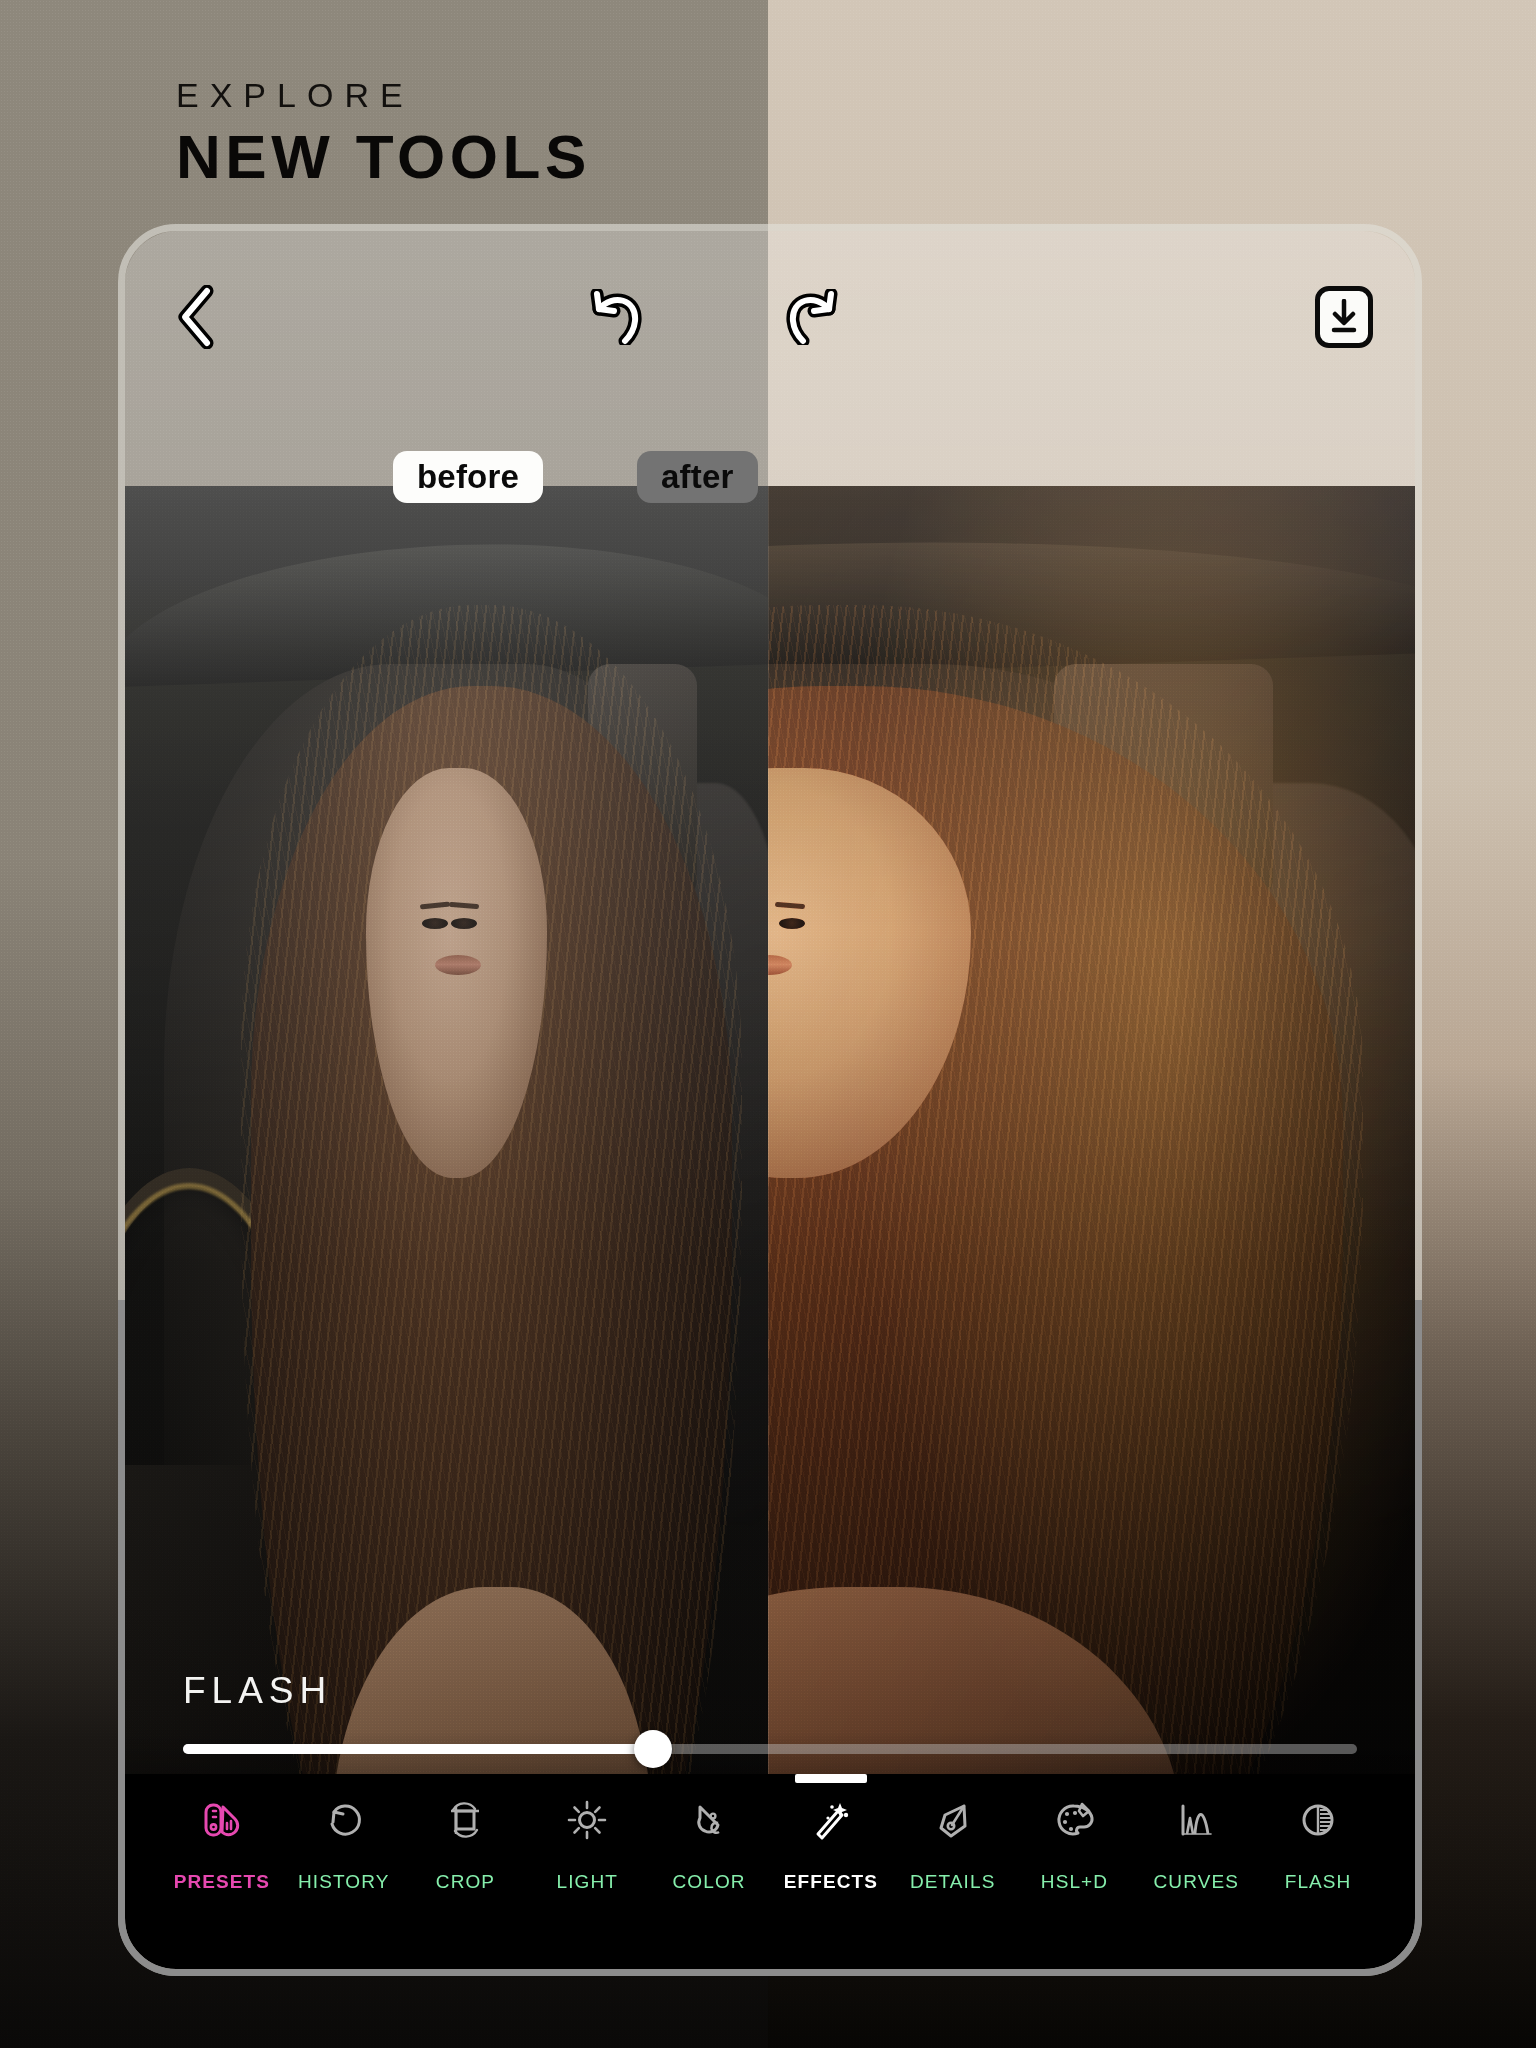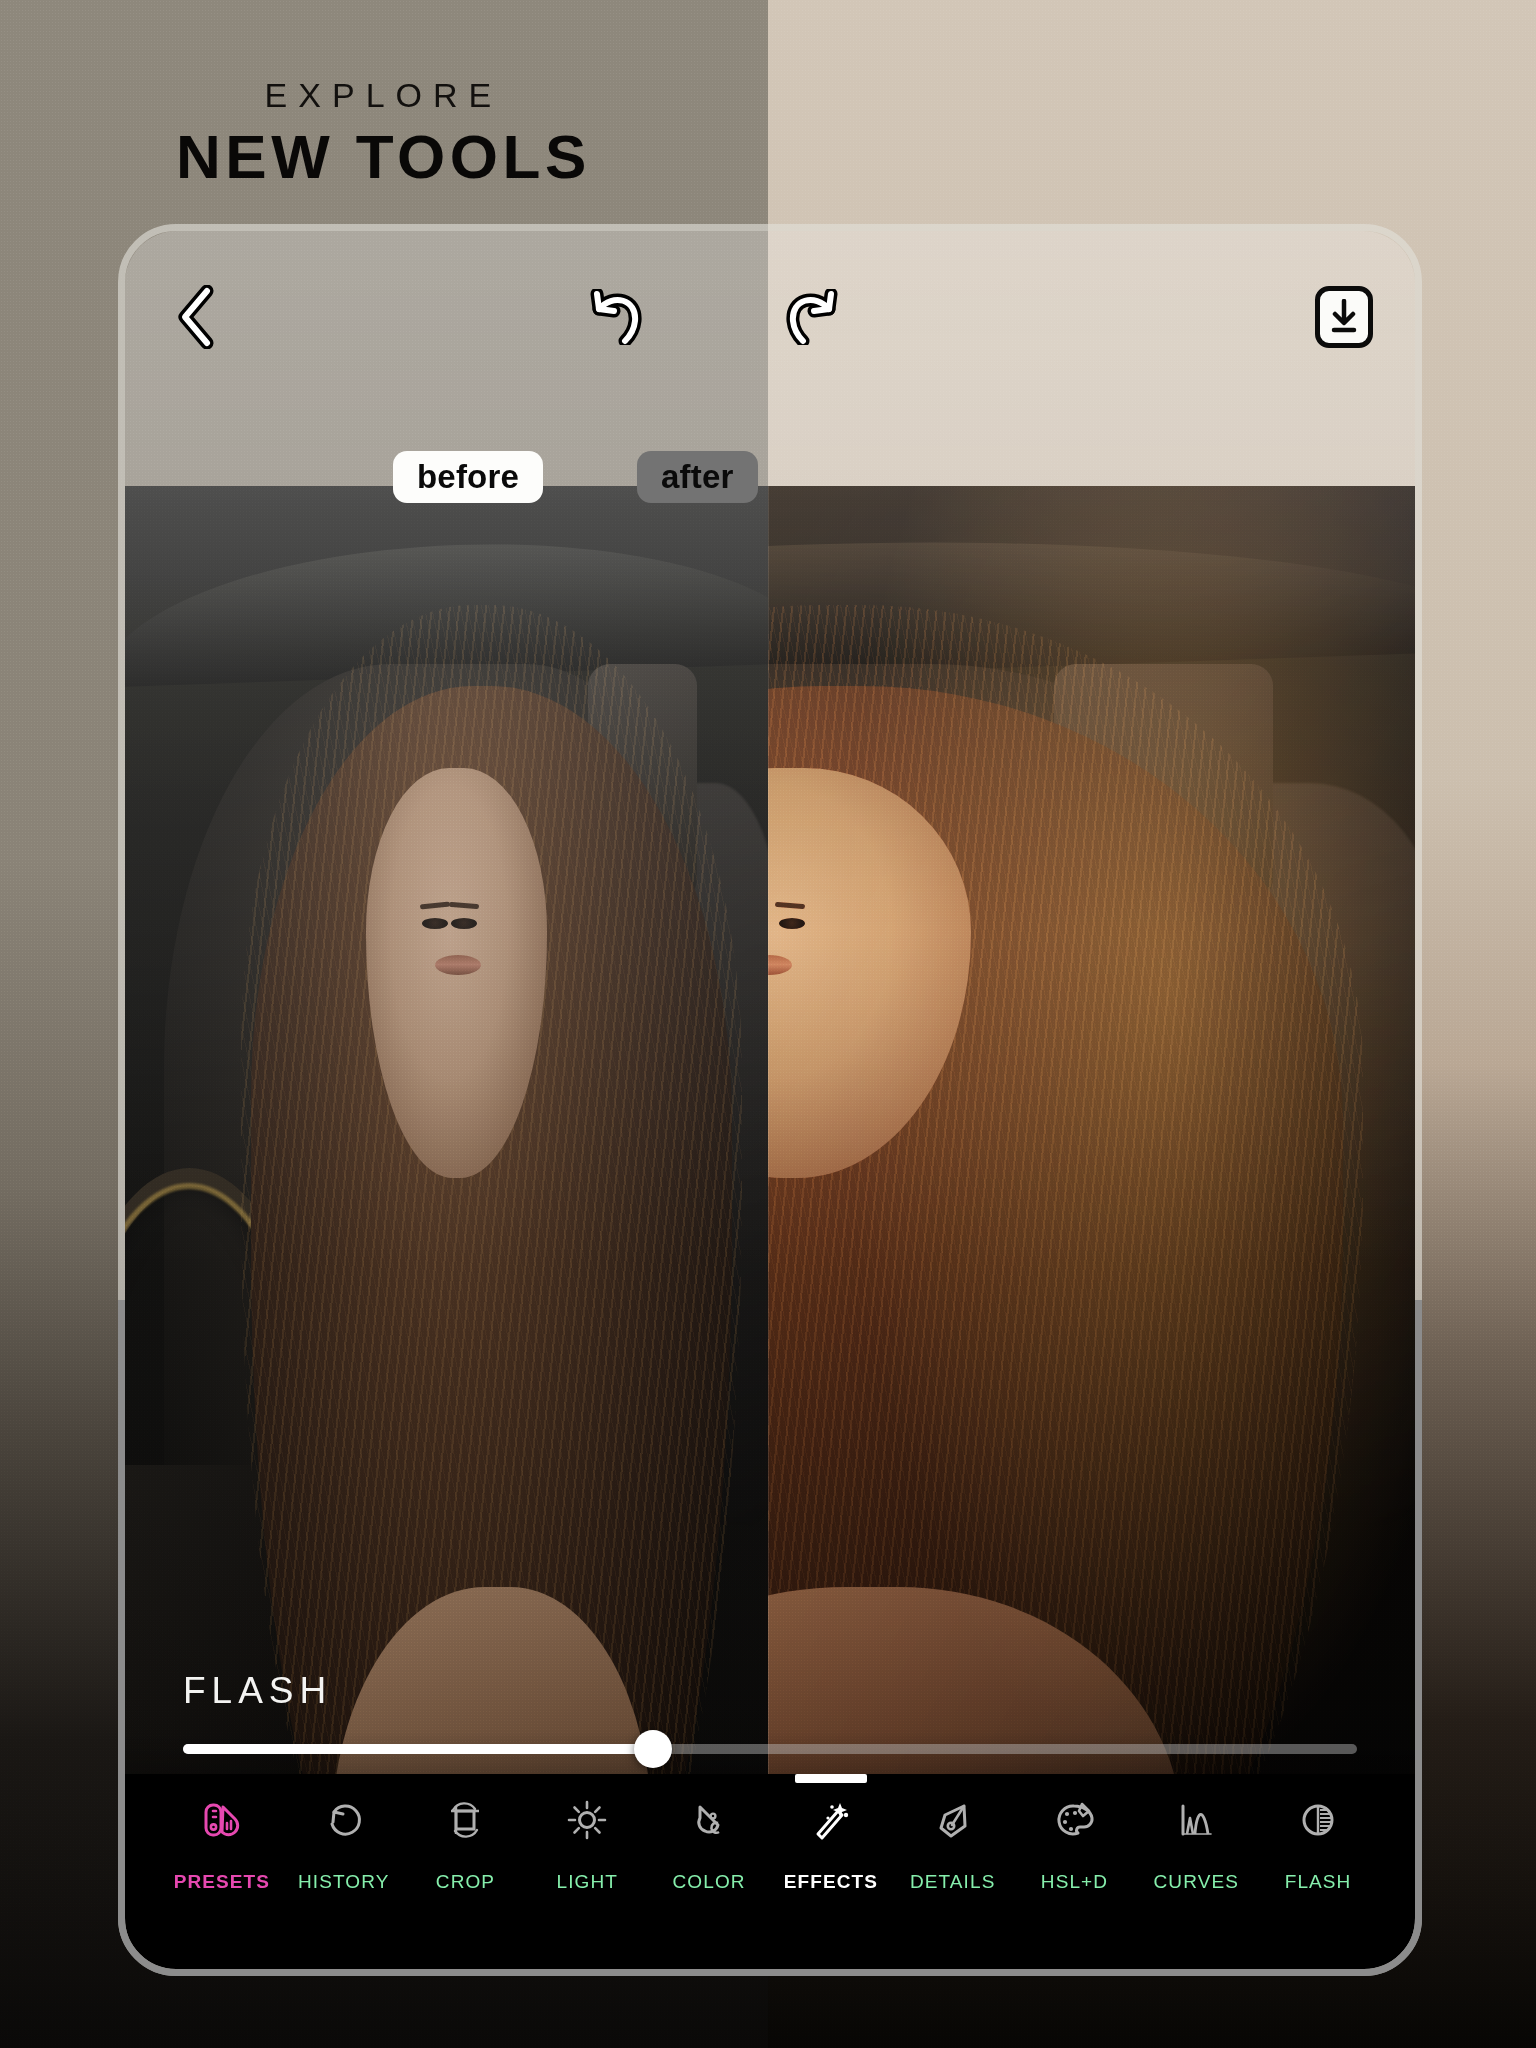--- a/index.html
+++ b/index.html
@@ -36,21 +36,21 @@
       radial-gradient(rgba(255,255,255,.14) .6px, transparent .7px),
       radial-gradient(rgba(0,0,0,.14) .6px, transparent .7px);
     background-size: 3px 3px, 4px 4px;
     background-position: 0 0, 2px 1px;
   }
 
   
   .headline { position: absolute; left: 176px; top: 78px; z-index: 12; }
   .headline .kicker {
     font-size: 34px; letter-spacing: 11px; color: #12100e;
-    font-weight: 300; line-height: 1; text-align: center;
+    font-weight: 300; line-height: 1;
   }
   .headline .title {
     margin-top: 14px;
     font-size: 62px; letter-spacing: 4.5px; font-weight: 700;
     color: #090807; line-height: 1;
   }
 
   
   #device {
     position: absolute;

